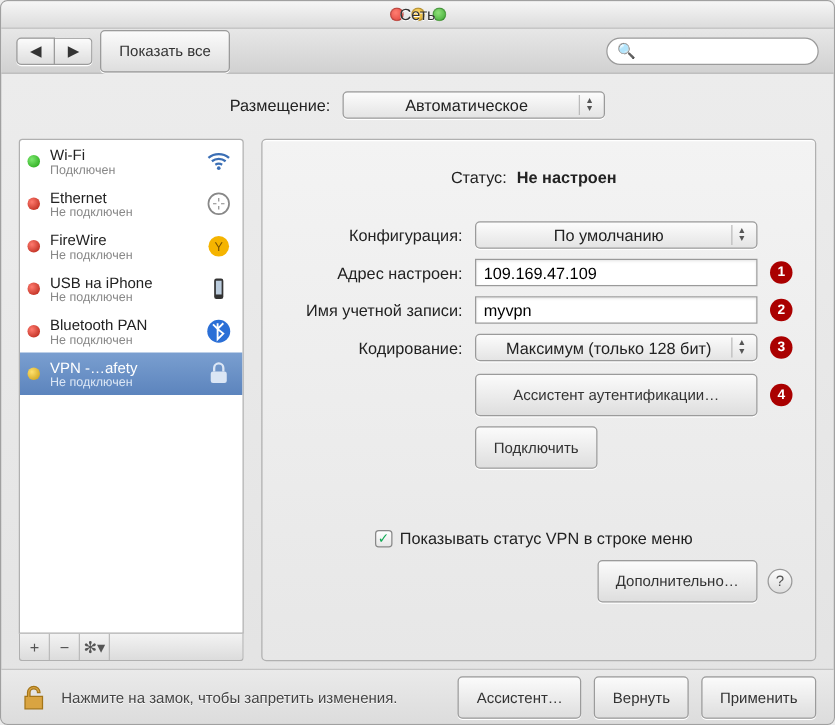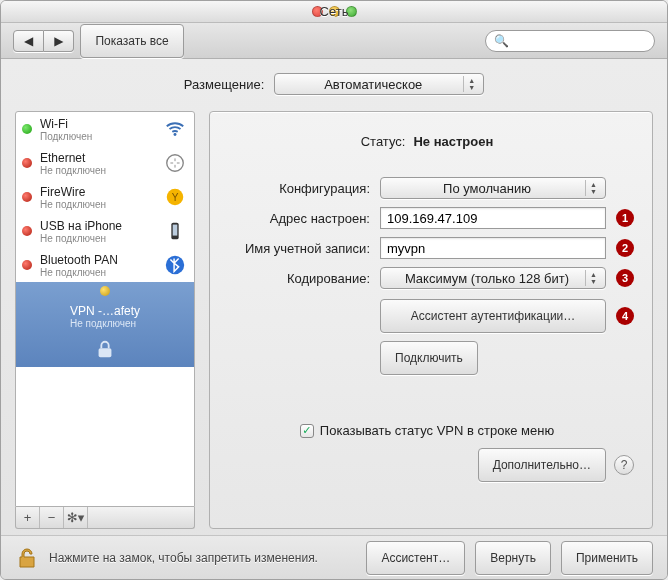--- a/index.html
+++ b/index.html
@@ -21,21 +21,21 @@
   .spacer { flex:1; }
   .search { width:170px; height:22px; border:1px solid #9b9b9b; border-radius:11px; background:#fff; display:flex; align-items:center; padding:0 8px; gap:5px; }
   .search input { border:none; outline:none; font-size:12px; width:100%; background:transparent; }
   .locrow { display:flex; align-items:center; justify-content:center; gap:10px; padding:14px 0 10px; font-size:13px; color:#222; }
   .select { height:22px; background:linear-gradient(#fcfcfc,#e4e4e4); border:1px solid #9a9a9a; border-radius:4px; display:flex; align-items:center; padding:0 22px 0 10px; font-size:13px; color:#222; position:relative; min-width:210px; box-shadow:0 1px 0 #fff;justify-content:center; }
   .select .arrows { position:absolute; right:4px; top:2px; bottom:2px; width:16px; border-left:1px solid #bbb; display:flex; flex-direction:column; align-items:center; justify-content:center; font-size:7px; color:#555; line-height:7px; }
   .content { flex:1; display:flex; gap:14px; padding:6px 14px 6px 14px; }
   .sidebar { width:180px; display:flex; flex-direction:column; }
   .list { flex:1; background:#fff; border:1px solid #b0b0b0; border-radius:3px 3px 0 0; overflow:hidden; }
   .svc { display:flex; align-items:center; padding:4px 6px; gap:8px; border-bottom:none; }
-  .svc.selected { background:linear-gradient(#7a9fd0,#5c84bd); color:#fff;flex-direction:column; }
+  .svc.selected { background:linear-gradient(#7a9fd0,#5c84bd); color:#fff; }
   .dot { width:10px; height:10px; border-radius:50%; flex-shrink:0; }
   .dot.green { background:radial-gradient(circle at 35% 35%, #7be86e, #1ea010); }
   .dot.red { background:radial-gradient(circle at 35% 35%, #ff7a6e, #b01e10); }
   .dot.yellow { background:radial-gradient(circle at 35% 35%, #ffe16e, #c79a10); }
   .svc .txt { flex:1; overflow:hidden; }
   .svc .name { font-size:12px; color:#222; white-space:nowrap; text-overflow:ellipsis; overflow:hidden; }
   .svc .sub { font-size:10px; color:#888; }
   .svc.selected .name { color:#fff; }
   .svc.selected .sub { color:#dbe6f5; }
   .svc .icon { width:26px; height:26px; display:flex; align-items:center; justify-content:center; }

